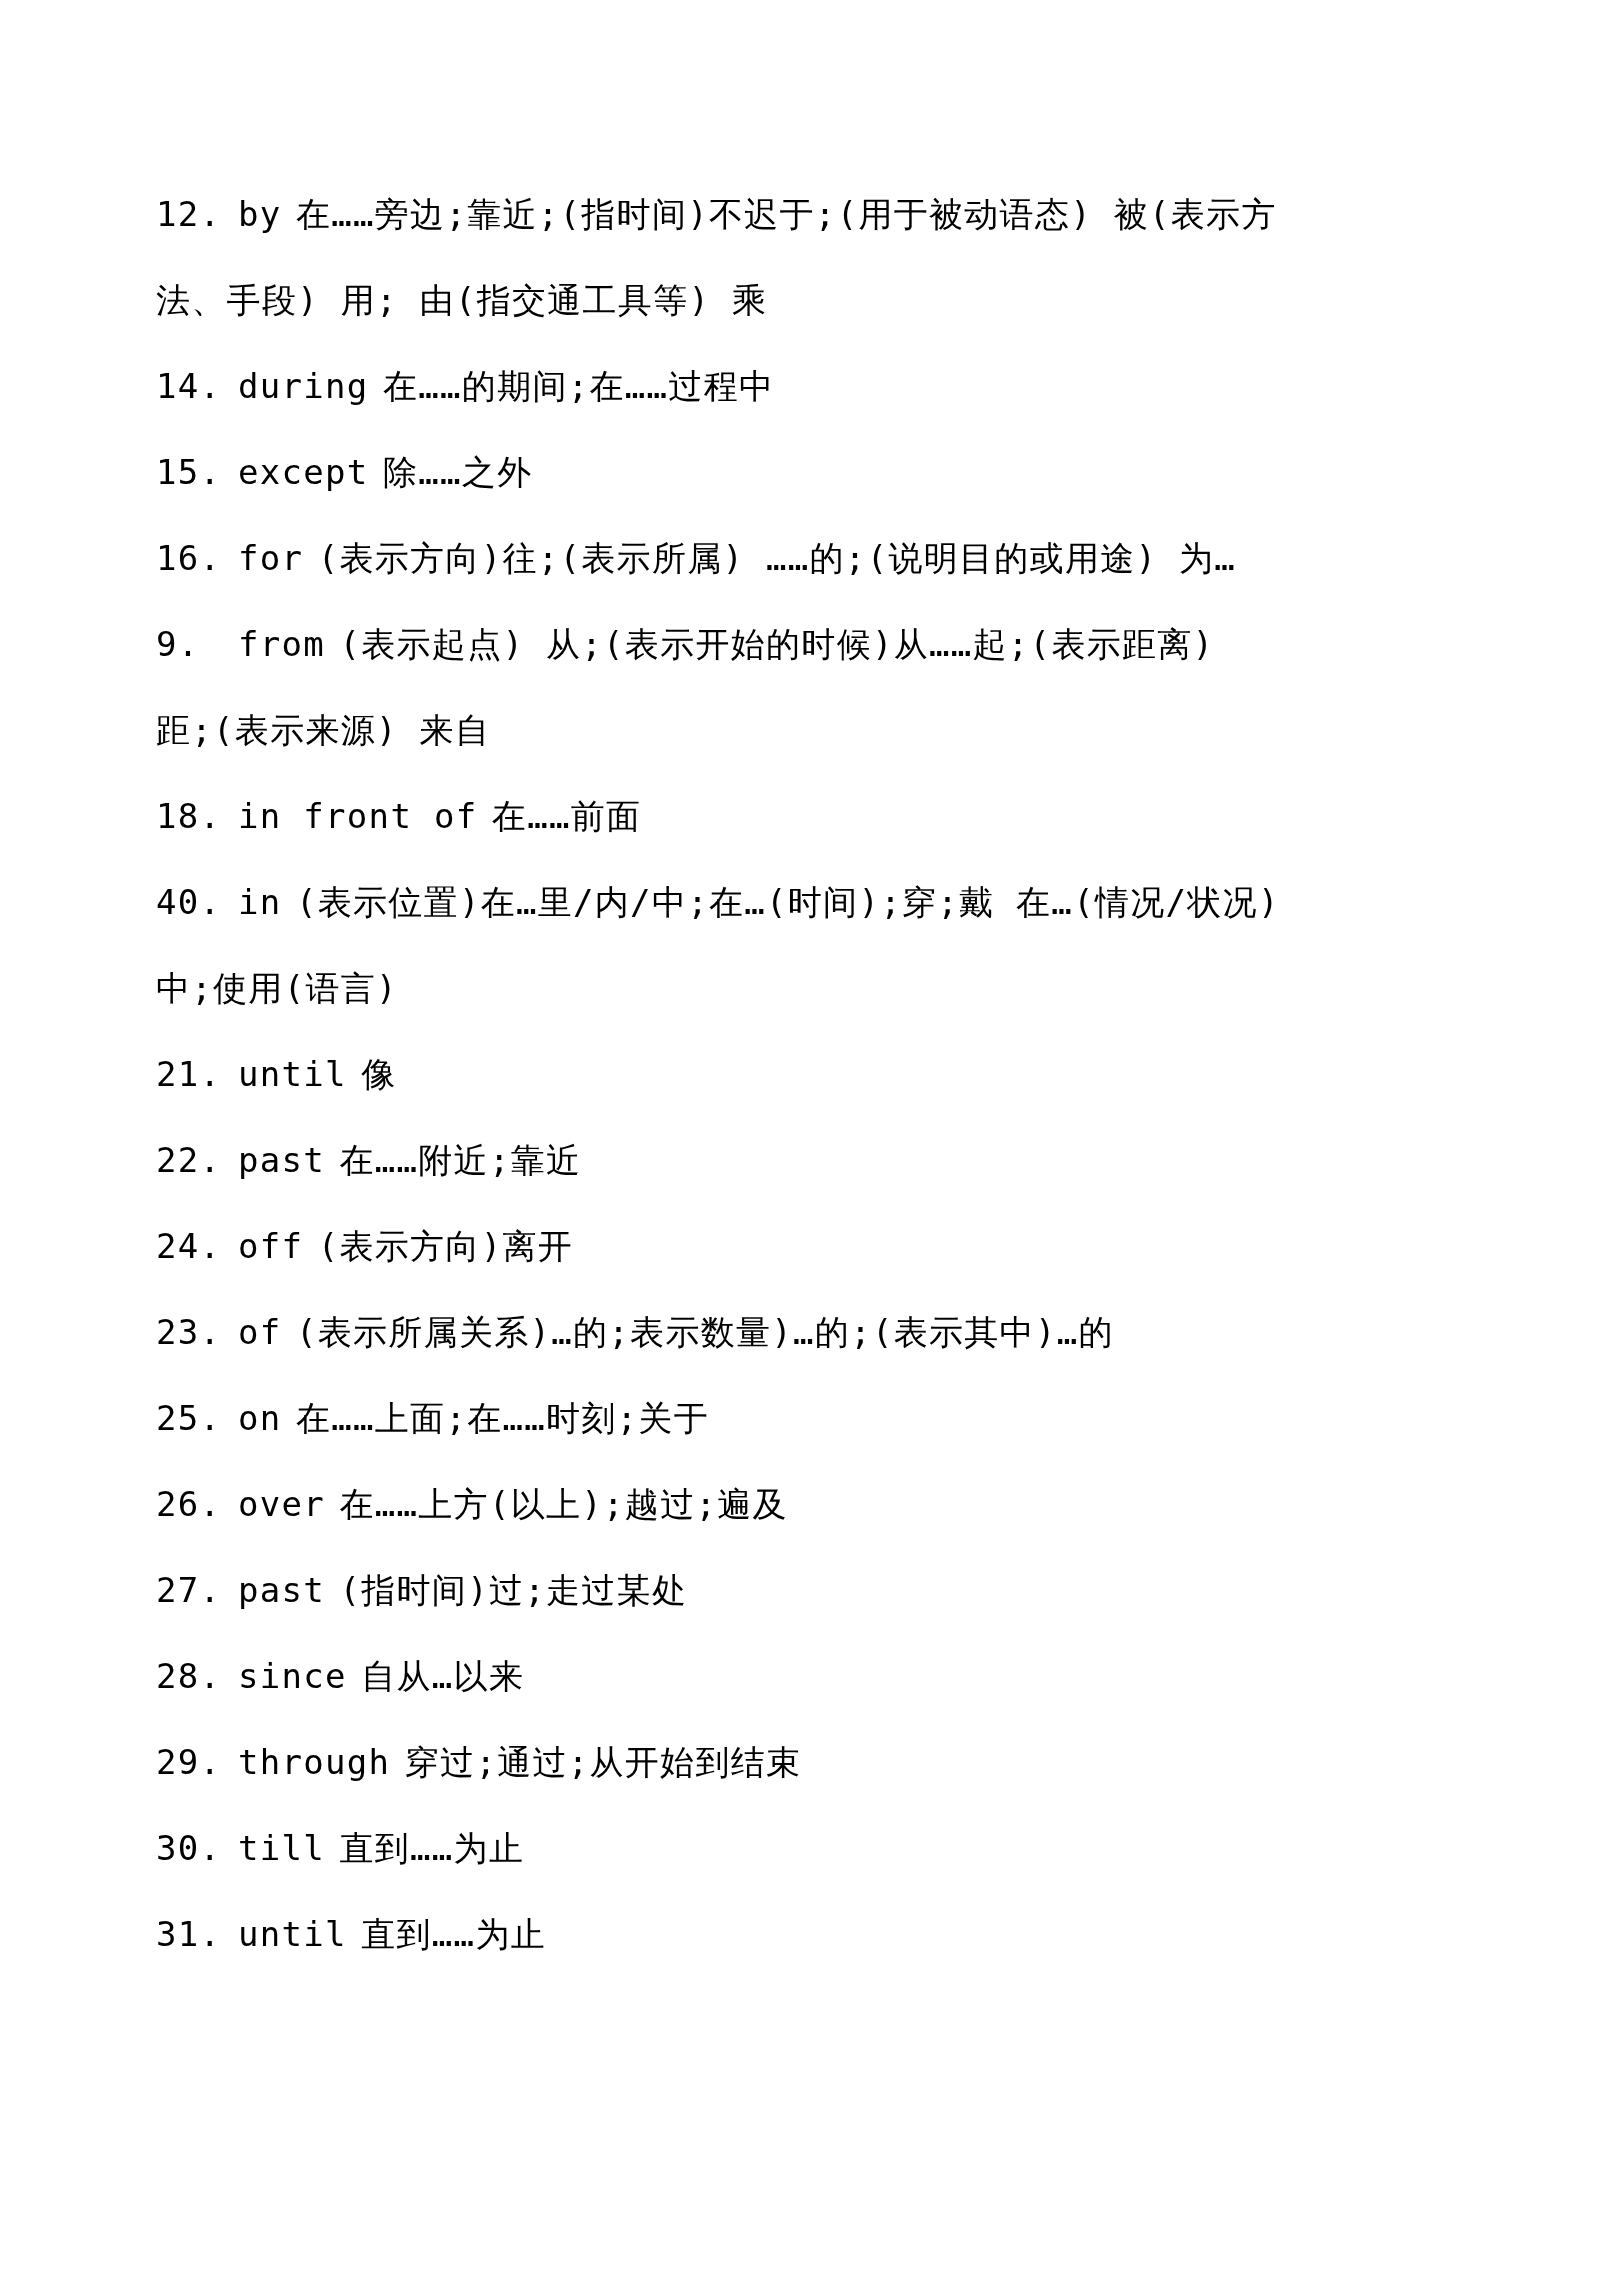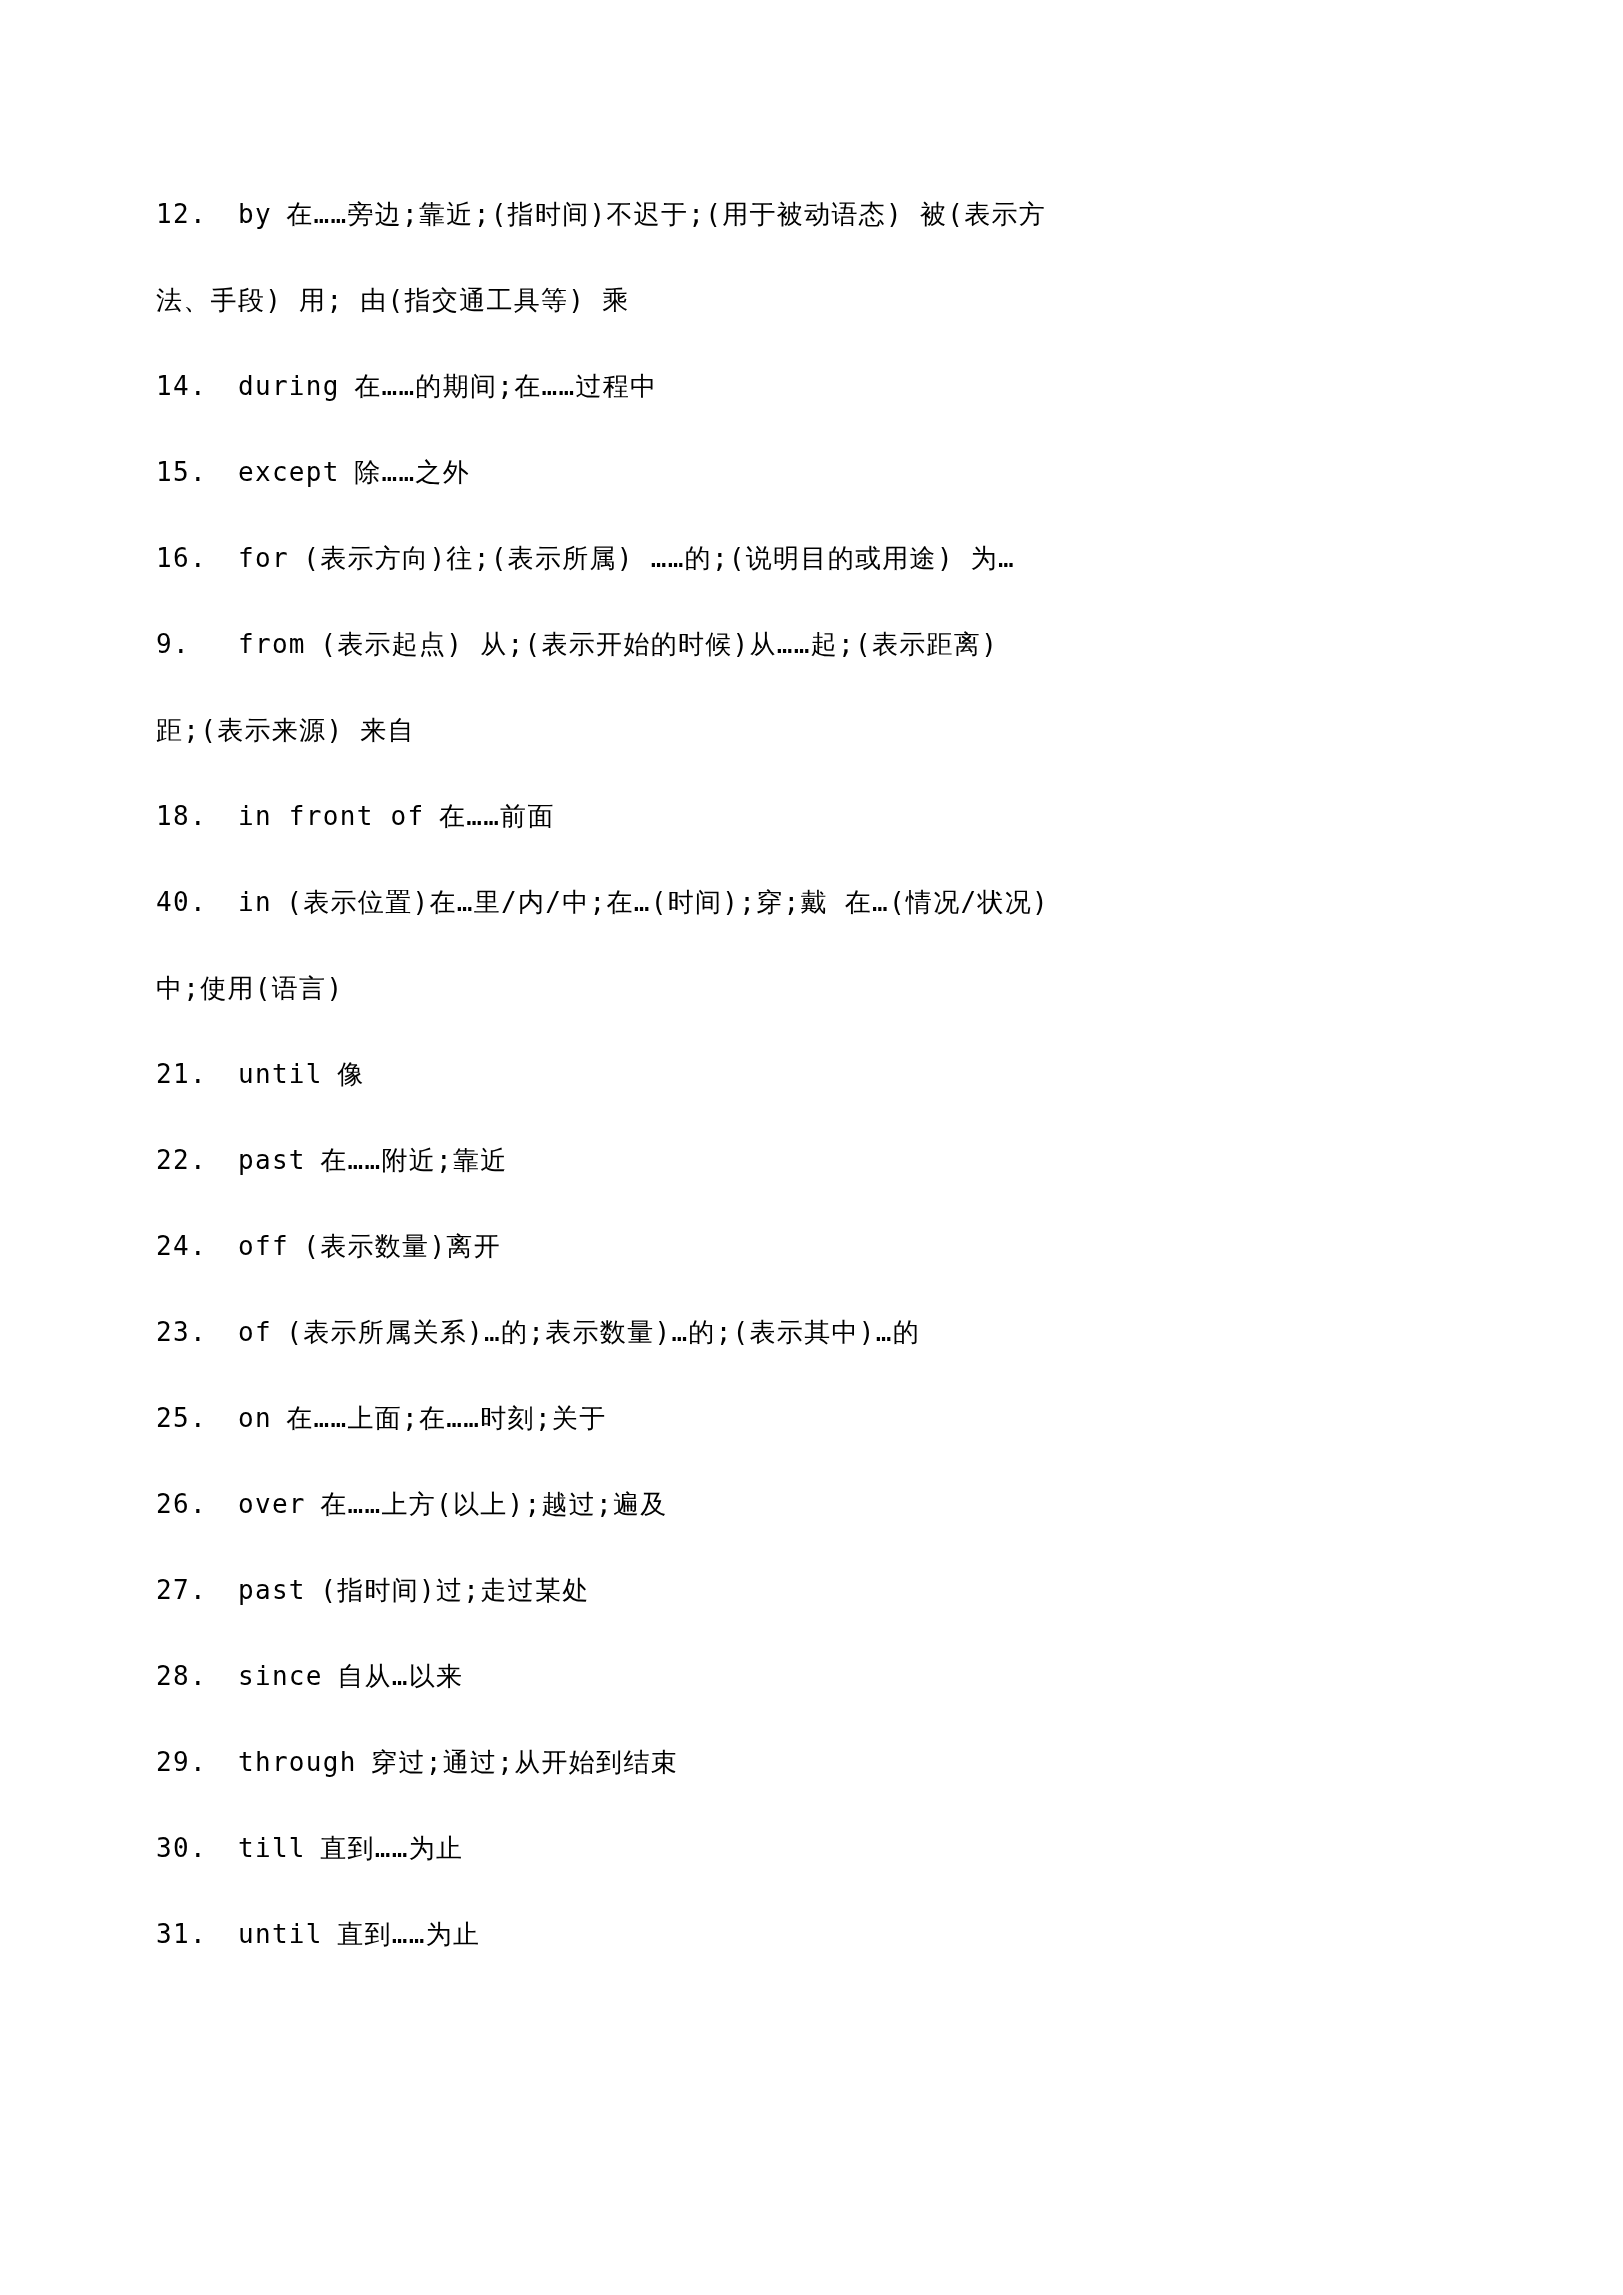--- a/index.html
+++ b/index.html
@@ -1,20 +1,20 @@
 <!DOCTYPE html>
 <html style="font-size:10.5px"><head>
 <meta charset="utf-8">
 <style>
   html, body { margin:0; padding:0; background:#ffffff; }
   body { width:1623px; height:2295px; position:relative; overflow:hidden; }
   .doc { position:absolute; left:156px; top:171px; width:1328px; }
   .line {
     font-family: "DejaVu Sans Mono", "Liberation Mono", monospace;
-    font-size:26px; line-height:86px; height:86px; color:#000;
+    font-size:34px; line-height:86px; height:86px; color:#000;
     white-space:nowrap; letter-spacing:1.3px;
   }
   .num { display:inline-block; width:82px; }
   .word { margin-right:14.4px; }
 </style>
 </head>
 <body>
 
 <div class="doc">
   <div class="line"><span class="num">12.</span><span class="word">by</span><span>在……旁边;靠近;(指时间)不迟于;(用于被动语态) 被(表示方</span></div>
@@ -22,21 +22,21 @@
   <div class="line"><span class="num">14.</span><span class="word">during</span><span>在……的期间;在……过程中</span></div>
   <div class="line"><span class="num">15.</span><span class="word">except</span><span>除……之外</span></div>
   <div class="line"><span class="num">16.</span><span class="word">for</span><span>(表示方向)往;(表示所属) ……的;(说明目的或用途) 为…</span></div>
   <div class="line"><span class="num">9.</span><span class="word">from</span><span>(表示起点) 从;(表示开始的时候)从……起;(表示距离)</span></div>
   <div class="line"><span>距;(表示来源) 来自</span></div>
   <div class="line"><span class="num">18.</span><span class="word">in front of</span><span>在……前面</span></div>
   <div class="line"><span class="num">40.</span><span class="word">in</span><span>(表示位置)在…里/内/中;在…(时间);穿;戴 在…(情况/状况)</span></div>
   <div class="line"><span>中;使用(语言)</span></div>
   <div class="line"><span class="num">21.</span><span class="word">until</span><span>像</span></div>
   <div class="line"><span class="num">22.</span><span class="word">past</span><span>在……附近;靠近</span></div>
-  <div class="line"><span class="num">24.</span><span class="word">off</span><span>(表示数量)离开</span></div>
+  <div class="line"><span class="num">24.</span><span class="word">off</span><span>(表示方向)离开</span></div>
   <div class="line"><span class="num">23.</span><span class="word">of</span><span>(表示所属关系)…的;表示数量)…的;(表示其中)…的</span></div>
   <div class="line"><span class="num">25.</span><span class="word">on</span><span>在……上面;在……时刻;关于</span></div>
   <div class="line"><span class="num">26.</span><span class="word">over</span><span>在……上方(以上);越过;遍及</span></div>
   <div class="line"><span class="num">27.</span><span class="word">past</span><span>(指时间)过;走过某处</span></div>
   <div class="line"><span class="num">28.</span><span class="word">since</span><span>自从…以来</span></div>
   <div class="line"><span class="num">29.</span><span class="word">through</span><span>穿过;通过;从开始到结束</span></div>
   <div class="line"><span class="num">30.</span><span class="word">till</span><span>直到……为止</span></div>
   <div class="line"><span class="num">31.</span><span class="word">until</span><span>直到……为止</span></div>
 </div>
 

